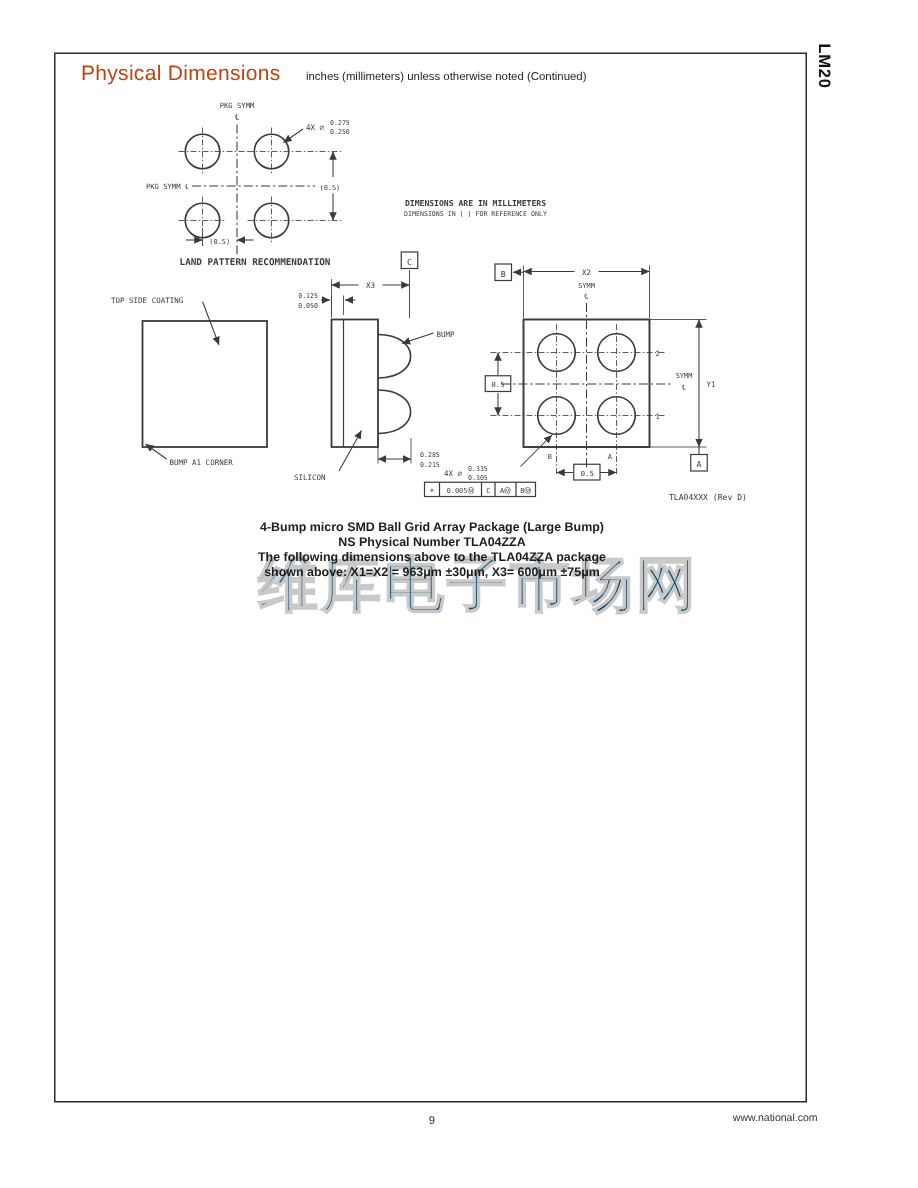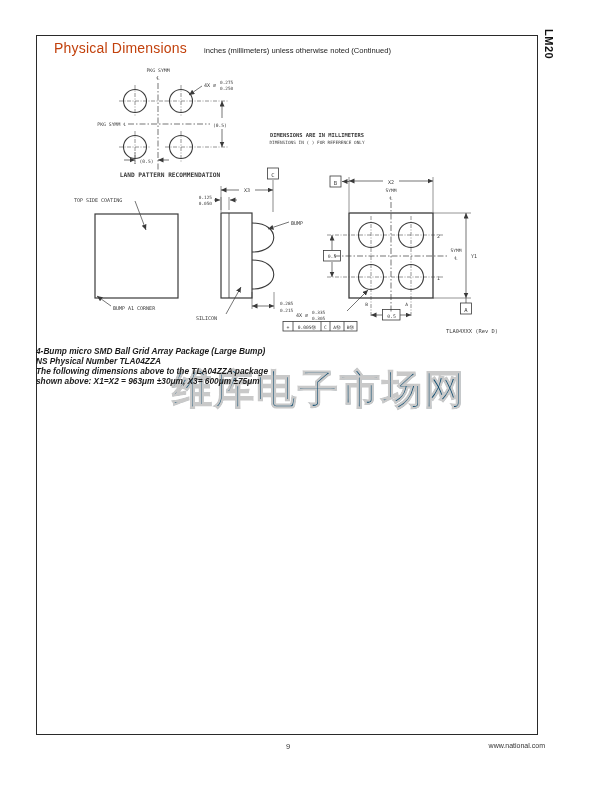--- a/index.html
+++ b/index.html
@@ -3,21 +3,21 @@
 <meta charset="utf-8">
 <style>
   html,body{margin:0;padding:0;background:#fff;width:612px;height:792px;font-family:"Liberation Sans",sans-serif;}
   #page{position:relative;width:612px;height:792px;background:#fff;overflow:hidden;}
   #frame{position:absolute;left:36px;top:35px;width:502px;height:700px;border:1.6px solid #2a2a2a;box-sizing:border-box;}
   #title{position:absolute;left:54px;top:40px;font-size:14px;font-weight:normal;color:#c2410c;letter-spacing:.2px;}
   #subtitle{position:absolute;left:180px;top:46px;font-size:7.6px;color:#222;padding-left:24px;}
   #sidelabel{position:absolute;left:543px;top:29px;font-size:11px;font-weight:bold;color:#111;writing-mode:vertical-rl;letter-spacing:.5px;}
   #drawing{position:absolute;left:0;top:0;width:612px;height:792px;}
   svg text{font-family:"DejaVu Sans Mono",monospace;fill:#3a3a3a;}
-  #caption{position:absolute;left:36px;top:346px;width:504px;text-align:left;z-index:3;font-style:italic;}
+  #caption{position:absolute;left:36px;top:346px;width:504px;text-align:center;z-index:3;}
   #caption div{font-size:8.3px;font-weight:bold;color:#1c1c1c;line-height:10px;}
   #watermark{position:absolute;left:172px;top:362px;z-index:1;font-size:40px;font-weight:bold;letter-spacing:2px;color:#0c4a6e;-webkit-text-stroke:1px #c9c9c9;white-space:nowrap;}
   #pagenum{position:absolute;left:36px;top:742px;width:504px;text-align:center;font-size:7.5px;color:#333;}
   #site{position:absolute;right:67px;top:742px;font-size:7px;color:#333;}
 </style>
 </head>
 <body>
 
 <div id="page">
 

